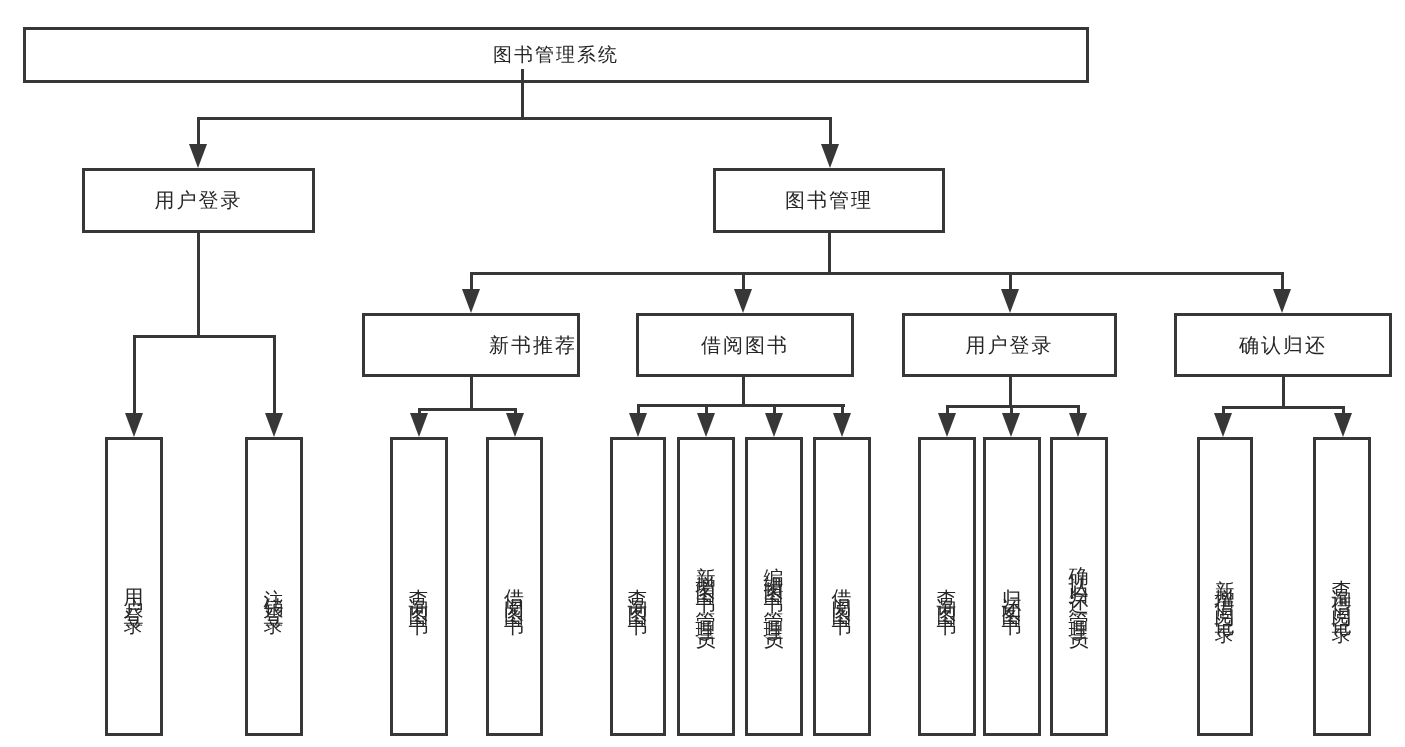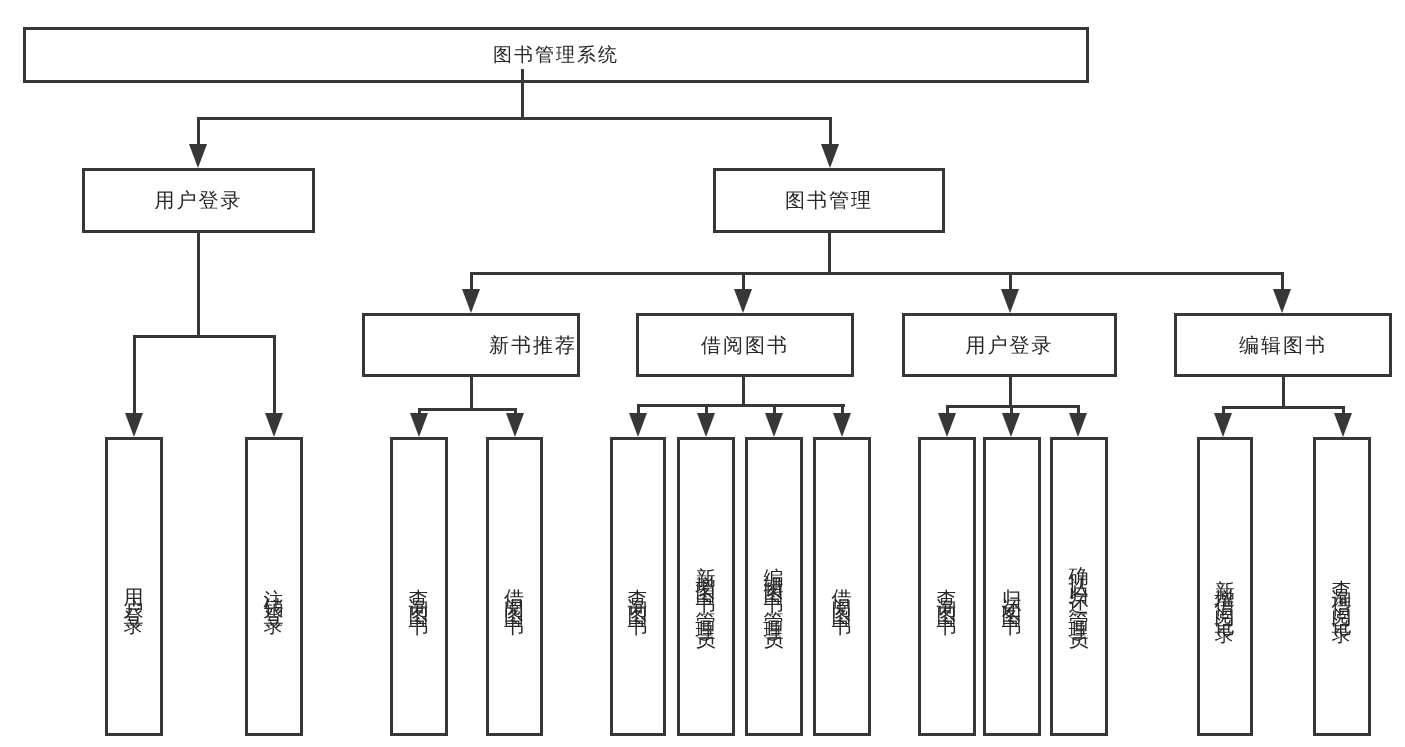--- a/index.html
+++ b/index.html
@@ -57,21 +57,21 @@
 
   <div class="box" style="left:636px; top:313px; width:218px; height:64px;">
     <span class="hlabel">借阅图书</span>
   </div>
 
   <div class="box" style="left:902px; top:313px; width:215px; height:64px;">
     <span class="hlabel">用户登录</span>
   </div>
 
   <div class="box" style="left:1174px; top:313px; width:218px; height:64px;">
-    <span class="hlabel">编辑图书</span>
+    <span class="hlabel">确认归还</span>
   </div>
 
   <div class="box" style="left:105px; top:437px; width:58px; height:299px;">
     <span class="vlabel">用户登录</span>
   </div>
 
   <div class="box" style="left:245px; top:437px; width:58px; height:299px;">
     <span class="vlabel">注销登录</span>
   </div>
 

